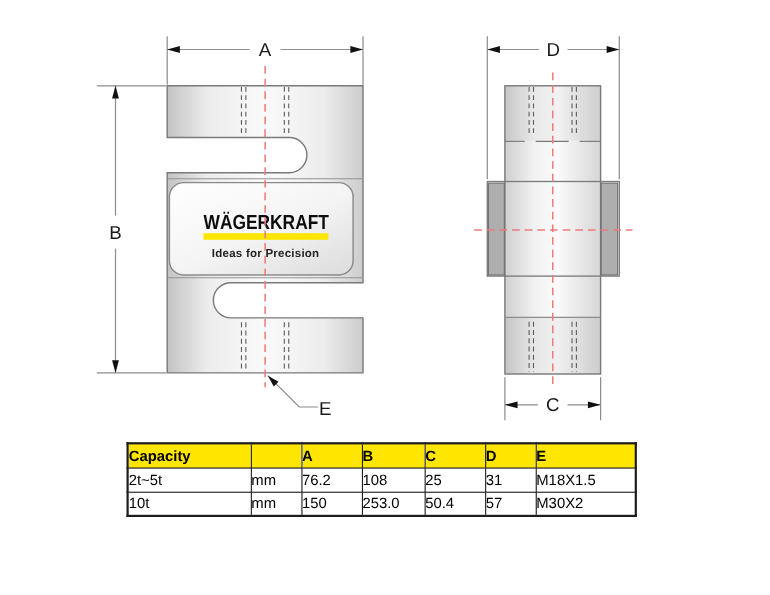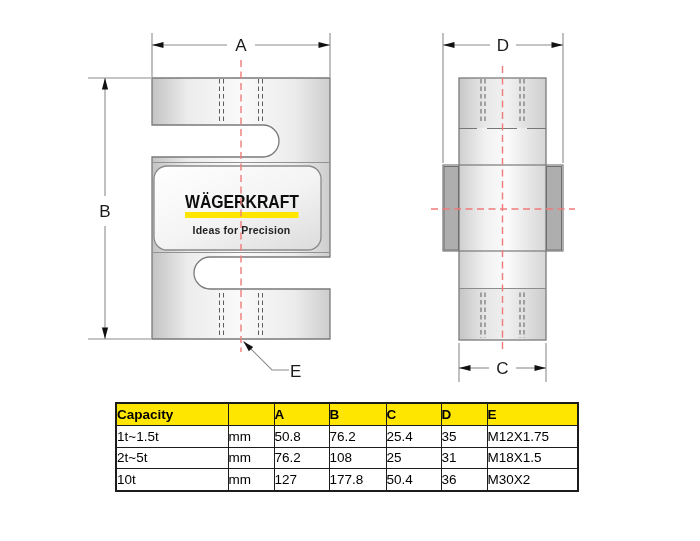--- a/index.html
+++ b/index.html
@@ -172,42 +172,33 @@
         <tr class="head">
       <td>Capacity</td>
       <td></td>
       <td>A</td>
       <td>B</td>
       <td>C</td>
       <td>D</td>
       <td>E</td>
     </tr>
     <tr>
-      <td>1t~1.5t</td>
-      <td>mm</td>
-      <td>50.8</td>
-      <td>76.2</td>
-      <td>25.4</td>
-      <td>35</td>
-      <td>M12X1.75</td>
-    </tr>
-    <tr>
       <td>2t~5t</td>
       <td>mm</td>
       <td>76.2</td>
       <td>108</td>
       <td>25</td>
       <td>31</td>
       <td>M18X1.5</td>
     </tr>
     <tr>
       <td>10t</td>
       <td>mm</td>
-      <td>127</td>
-      <td>177.8</td>
+      <td>150</td>
+      <td>253.0</td>
       <td>50.4</td>
-      <td>36</td>
+      <td>57</td>
       <td>M30X2</td>
     </tr>
   </tbody>
     </table>
 
 </div>
 
 </body></html>

